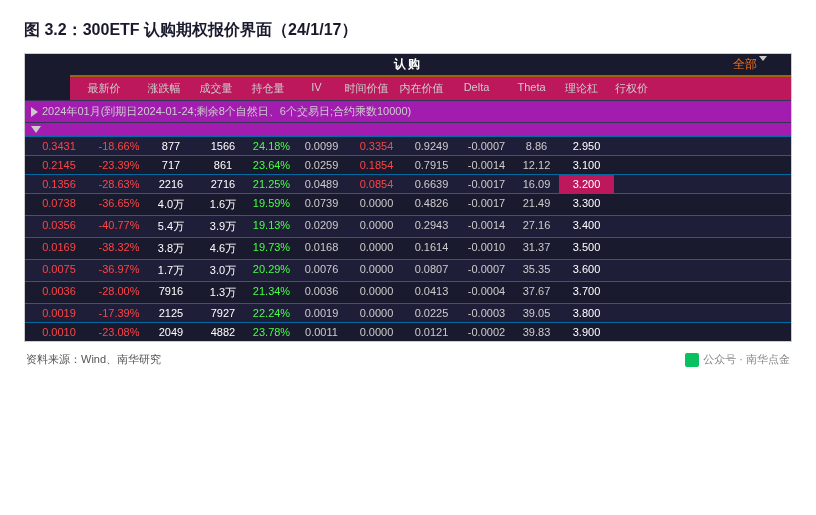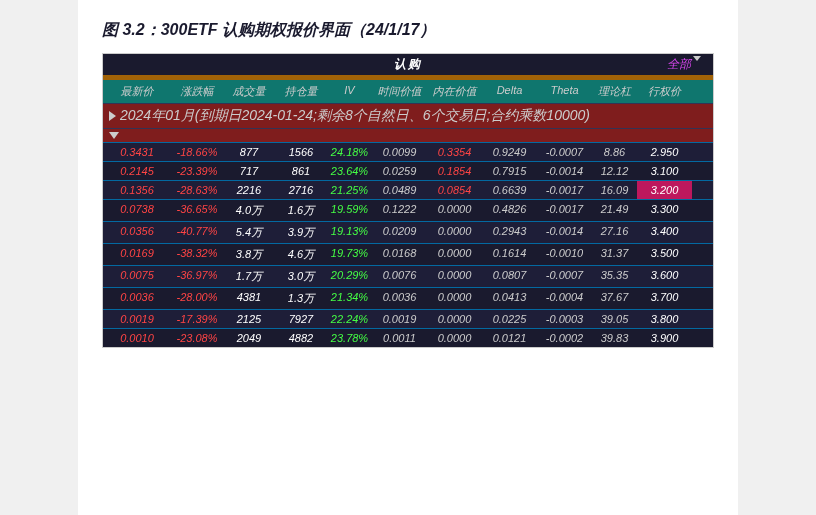--- a/index.html
+++ b/index.html
@@ -7,90 +7,90 @@
       background: #f0f0f0;
       font-family: "SimSun", "宋体", "Microsoft YaHei", sans-serif;
       font-size: 12px;
       display: flex;
       justify-content: center;
       align-items: center;
       min-height: 100vh;
     }
     .page-container {
       background: #ffffff;
-      width: 660px;
+      width: 816px;
       min-height: 515px;
       padding: 20px 24px 16px 24px;
-      font-style: italic;
     }
     .page-title {
       font-size: 16px;
       font-weight: bold;
       color: #1a1a2e;
       margin-bottom: 12px;
       font-family: "Microsoft YaHei", sans-serif;
     }
     .table-wrapper {
       width: 100%;
       border: 1px solid #cccccc;
       background: #1a1a2e;
       overflow: hidden;
     }
     
     .header-top {
       display: flex;
       align-items: center;
       justify-content: flex-end;
       background: #1a1a2e;
-      padding: 2px 4px;
+      padding: 2px 16px;
       position: relative;
     }
     .header-top-zhengou {
       position: absolute;
       left: 50%;
       transform: translateX(-50%);
       color: #ffffff;
       font-size: 12px;
       font-weight: bold;
       letter-spacing: 2px;
     }
     .header-top-quanbu {
-      color: #d946ef;
+      color: #f97316;
       font-size: 12px;
       padding-right: 8px;
       display: flex;
       align-items: flex-start;
       gap: 2px;
     }
     .chevron-down {
       display: inline-block;
       width: 0;
       height: 0;
       border-left: 4px solid transparent;
       border-right: 4px solid transparent;
       border-top: 5px solid #cccccc;
     }
     
     .col-headers {
       display: grid;
       grid-template-columns: 68px 52px 52px 52px 45px 55px 55px 55px 55px 45px 55px;
-      background: #0f766e;
-      border-top: 5px solid #a16207;
+      background: #be185d;
+      border-top: 2px solid #a16207;
+      margin-left: 45px;
     }
     .col-header {
       color: #cccccc;
       text-align: center;
       padding: 4px 2px;
       font-size: 11px;
     }
     
     .group-row {
-      background: #7f1d1d;
+      background: #a21caf;
       color: #cccccc;
-      font-size: 14px;
+      font-size: 11px;
       padding: 3px 6px;
       display: flex;
       align-items: center;
       gap: 4px;
       border-top: 1px solid #333355;
     }
     .group-row .triangle {
       display: inline-block;
       width: 0;
       height: 0;
@@ -224,21 +224,21 @@
           <div class="cell">-0.0017</div>
           <div class="cell">16.09</div>
           <div class="cell cell-orange-bg">3.200</div>
         </div>
         <div class="data-row">
           <div class="cell cell-red">0.0738</div>
           <div class="cell cell-red">-36.65%</div>
           <div class="cell cell-white">4.0万</div>
           <div class="cell cell-white">1.6万</div>
           <div class="cell cell-green">19.59%</div>
-          <div class="cell">0.1222</div>
+          <div class="cell">0.0739</div>
           <div class="cell">0.0000</div>
           <div class="cell">0.4826</div>
           <div class="cell">-0.0017</div>
           <div class="cell">21.49</div>
           <div class="cell cell-white">3.300</div>
         </div>
         <div class="data-row">
           <div class="cell cell-red">0.0356</div>
           <div class="cell cell-red">-40.77%</div>
           <div class="cell cell-white">5.4万</div>
@@ -273,21 +273,21 @@
           <div class="cell">0.0076</div>
           <div class="cell">0.0000</div>
           <div class="cell">0.0807</div>
           <div class="cell">-0.0007</div>
           <div class="cell">35.35</div>
           <div class="cell cell-white">3.600</div>
         </div>
         <div class="data-row">
           <div class="cell cell-red">0.0036</div>
           <div class="cell cell-red">-28.00%</div>
-          <div class="cell cell-white">4381</div>
+          <div class="cell cell-white">7916</div>
           <div class="cell cell-white">1.3万</div>
           <div class="cell cell-green">21.34%</div>
           <div class="cell">0.0036</div>
           <div class="cell">0.0000</div>
           <div class="cell">0.0413</div>
           <div class="cell">-0.0004</div>
           <div class="cell">37.67</div>
           <div class="cell cell-white">3.700</div>
         </div>
         <div class="data-row">
@@ -312,13 +312,20 @@
           <div class="cell">0.0011</div>
           <div class="cell">0.0000</div>
           <div class="cell">0.0121</div>
           <div class="cell">-0.0002</div>
           <div class="cell">39.83</div>
           <div class="cell cell-white">3.900</div>
         </div>
       </div>
   </div>
 
+  <div class="footer">
+    <span class="footer-source">资料来源：Wind、南华研究</span>
+    <span class="footer-watermark">
+      <span style="display:inline-block;width:14px;height:14px;background:#07c160;border-radius:2px;"></span>
+      <span>公众号 · 南华点金</span>
+    </span>
+  </div>
 </div>
 
 </body></html>

